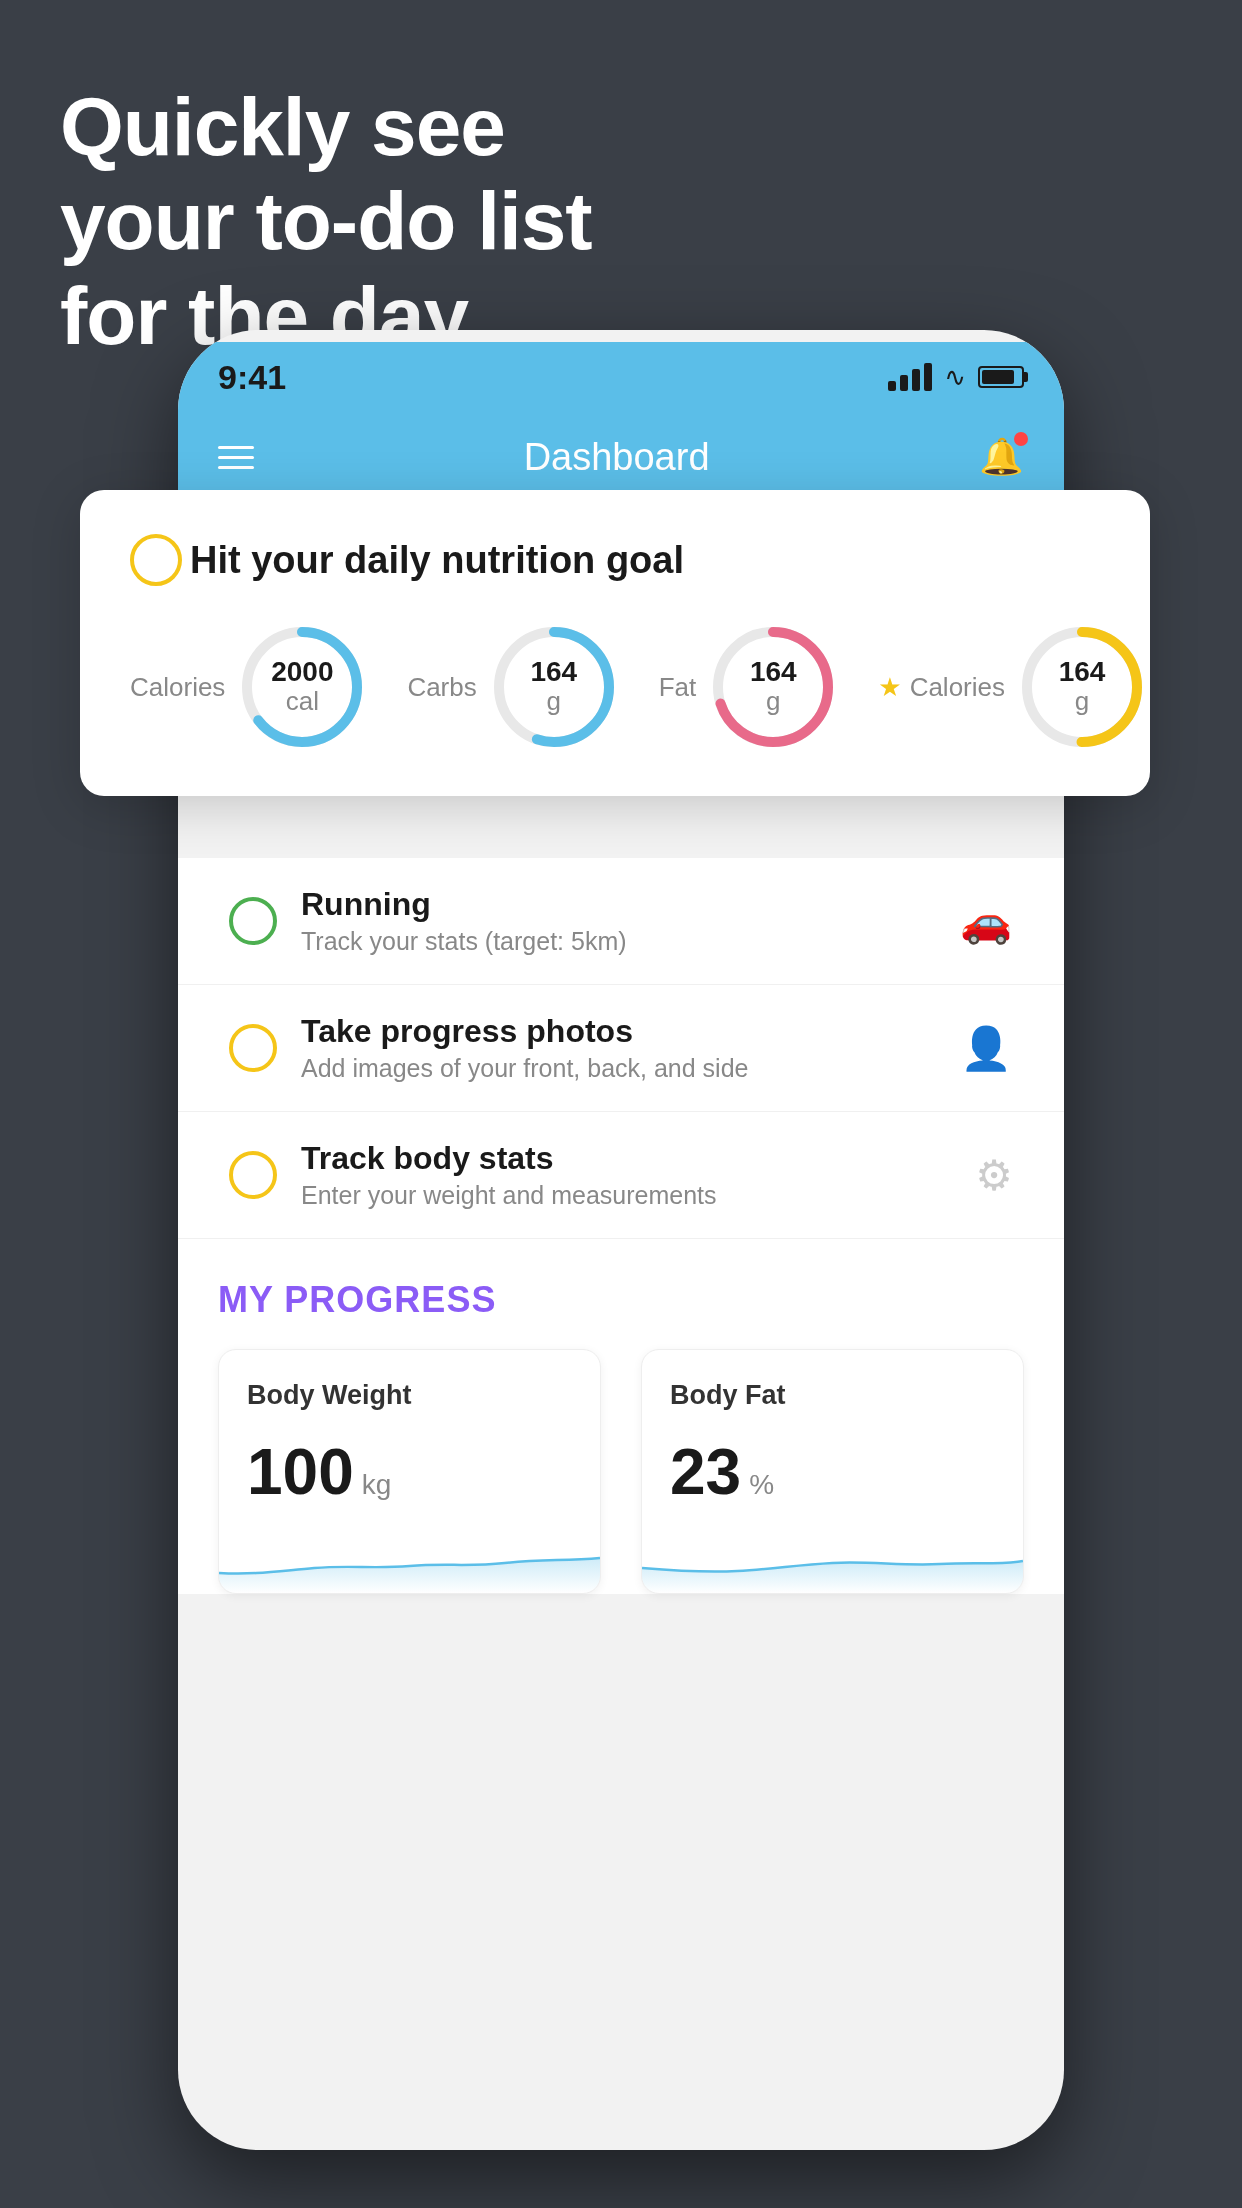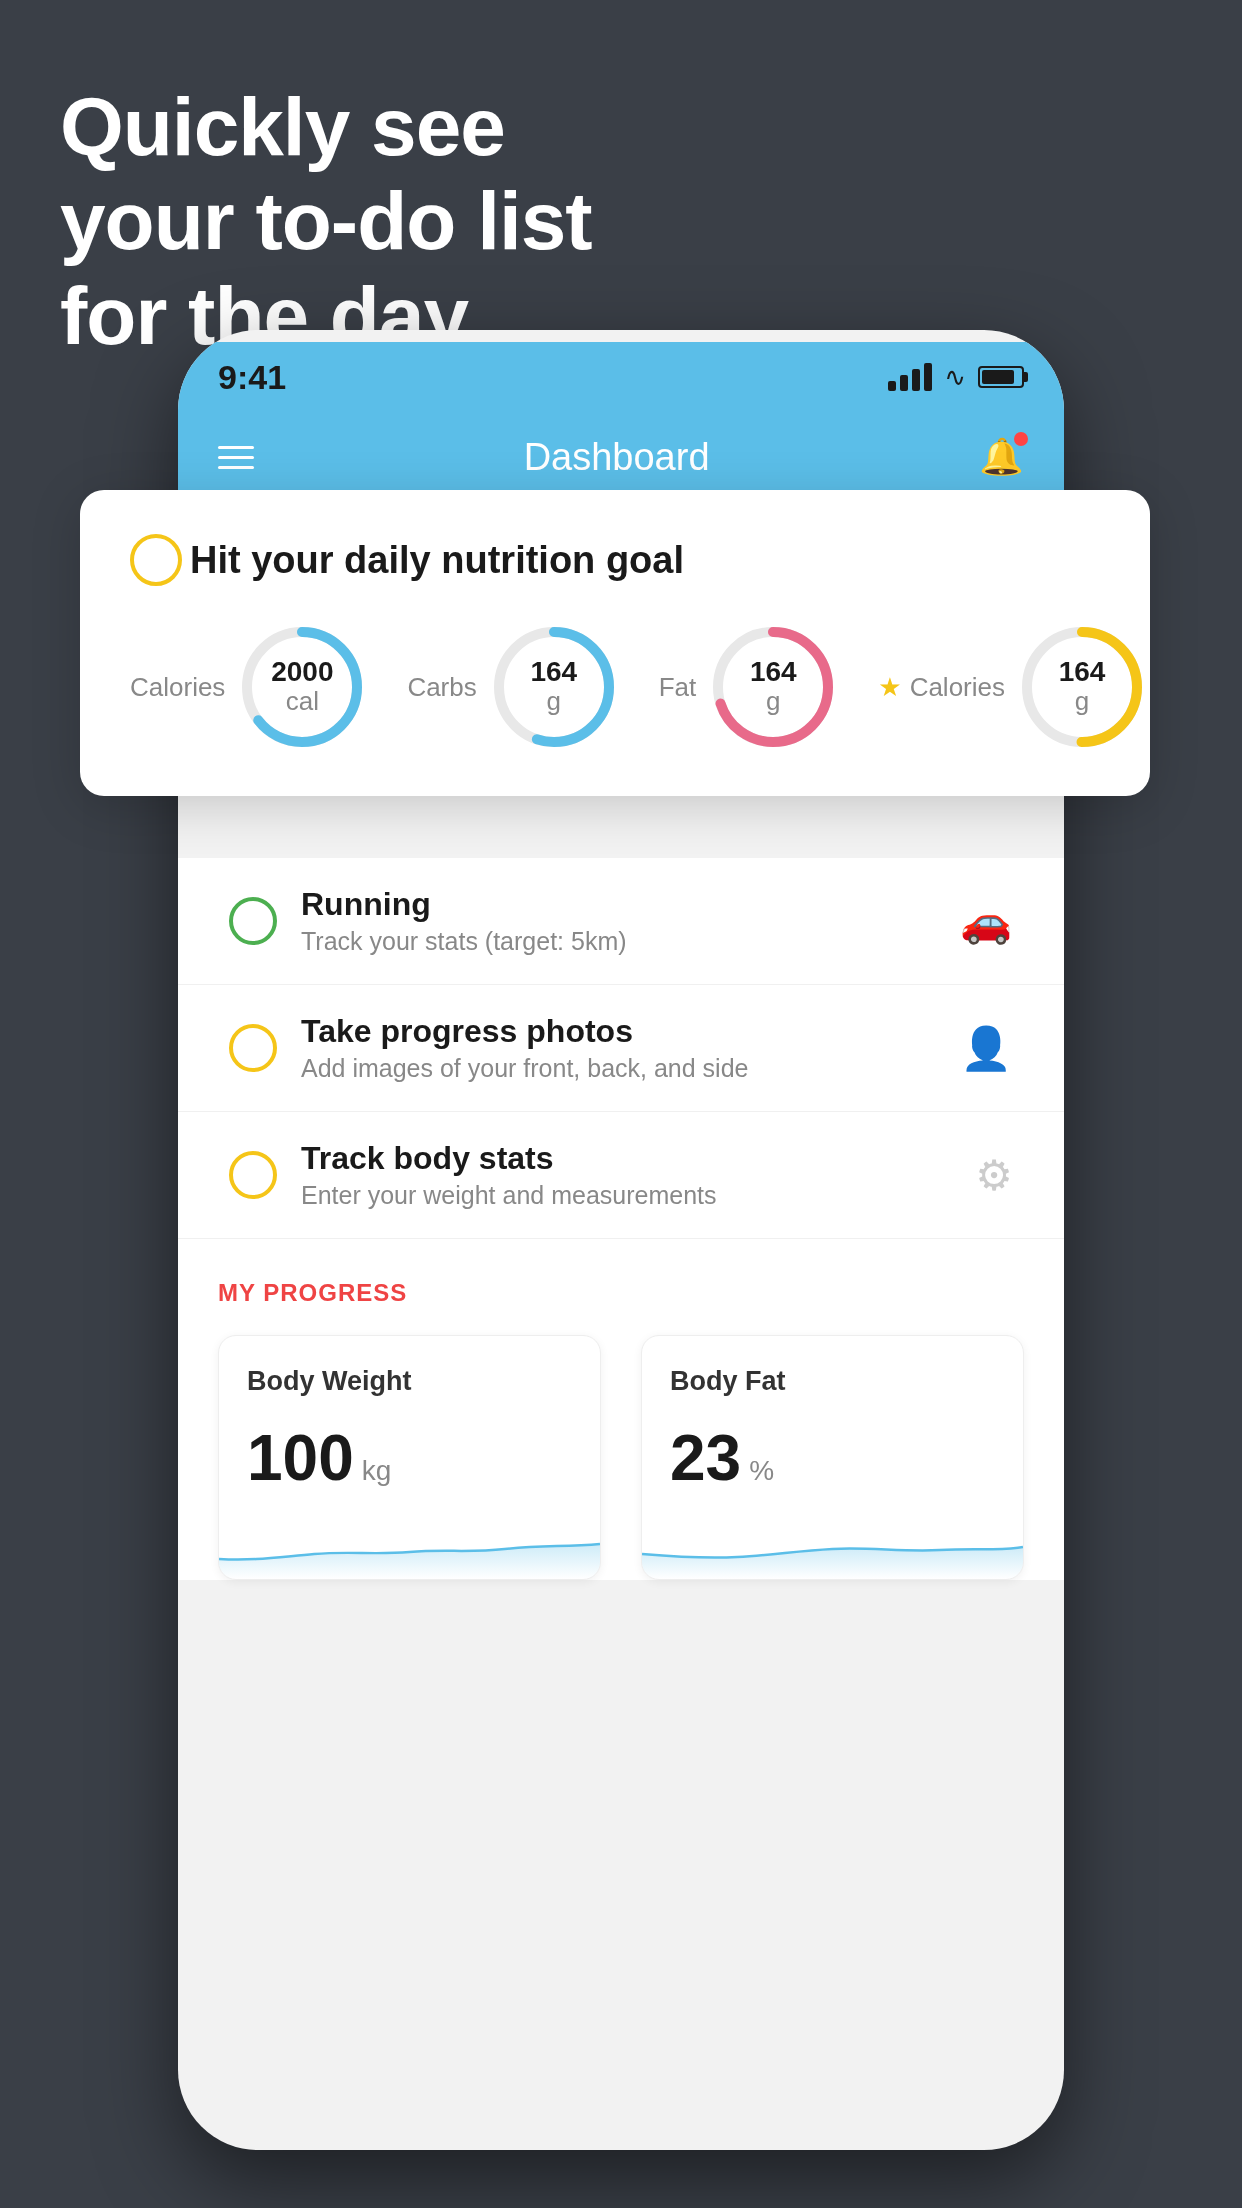--- a/index.html
+++ b/index.html
@@ -292,23 +292,23 @@
       font-size: 42px;
       color: #ccc;
     }
 
     
     .progress-section {
       background: white;
       padding: 40px 40px 0;
     }
     .progress-title {
-      font-size: 24px;
+      font-size: 36px;
       font-weight: 800;
-      color: #ef4444;
+      color: #8b5cf6;
       letter-spacing: 1px;
       text-transform: uppercase;
       margin-bottom: 28px;
     }
     .progress-cards {
       display: flex;
       gap: 40px;
     }
     .progress-card {
       flex: 1;

